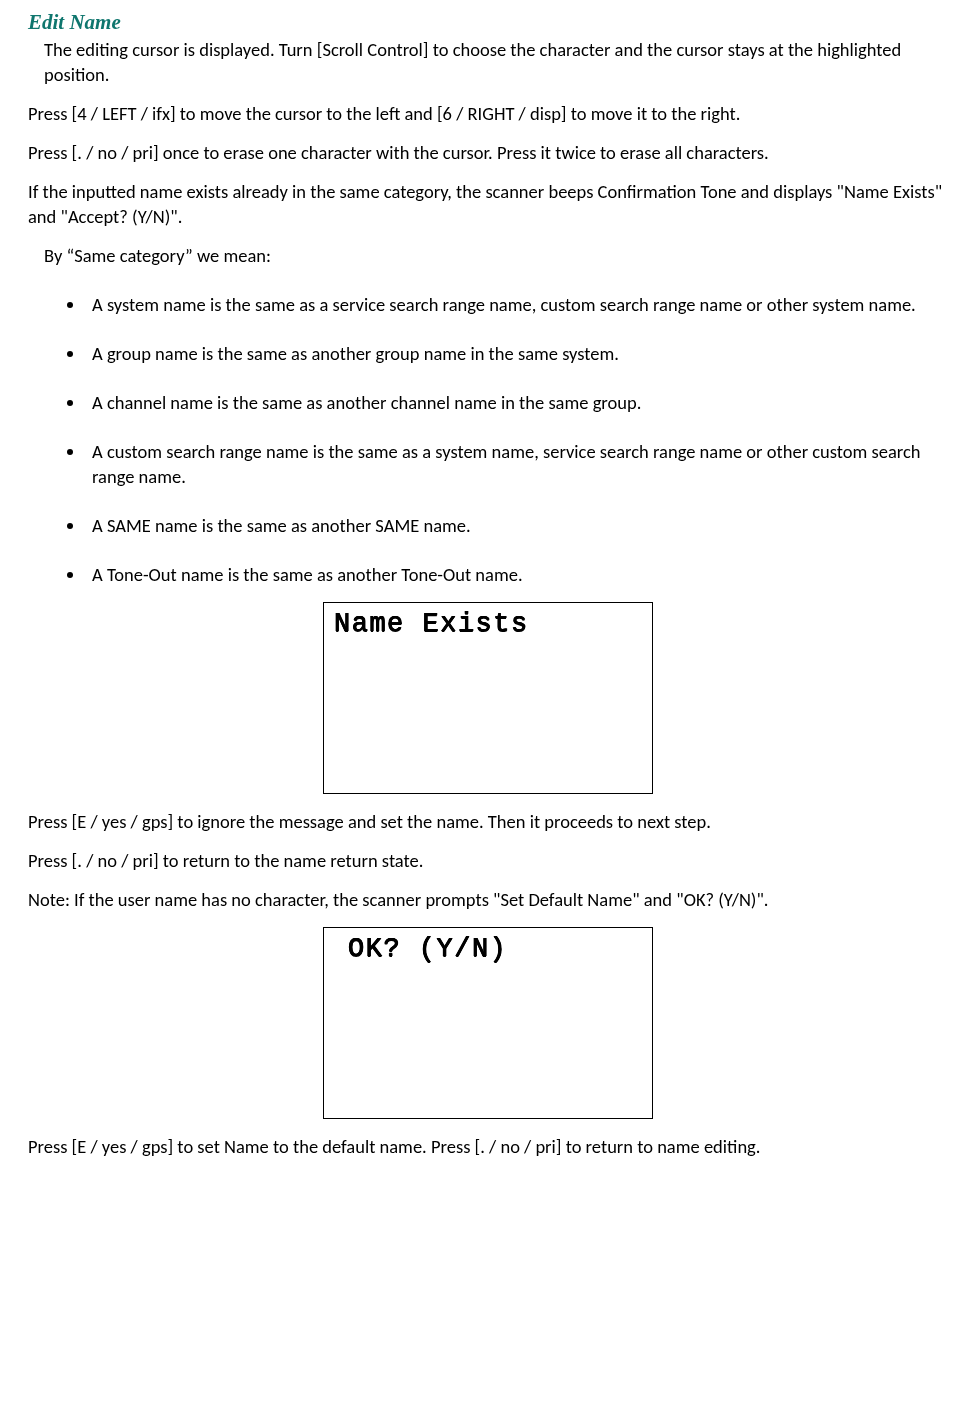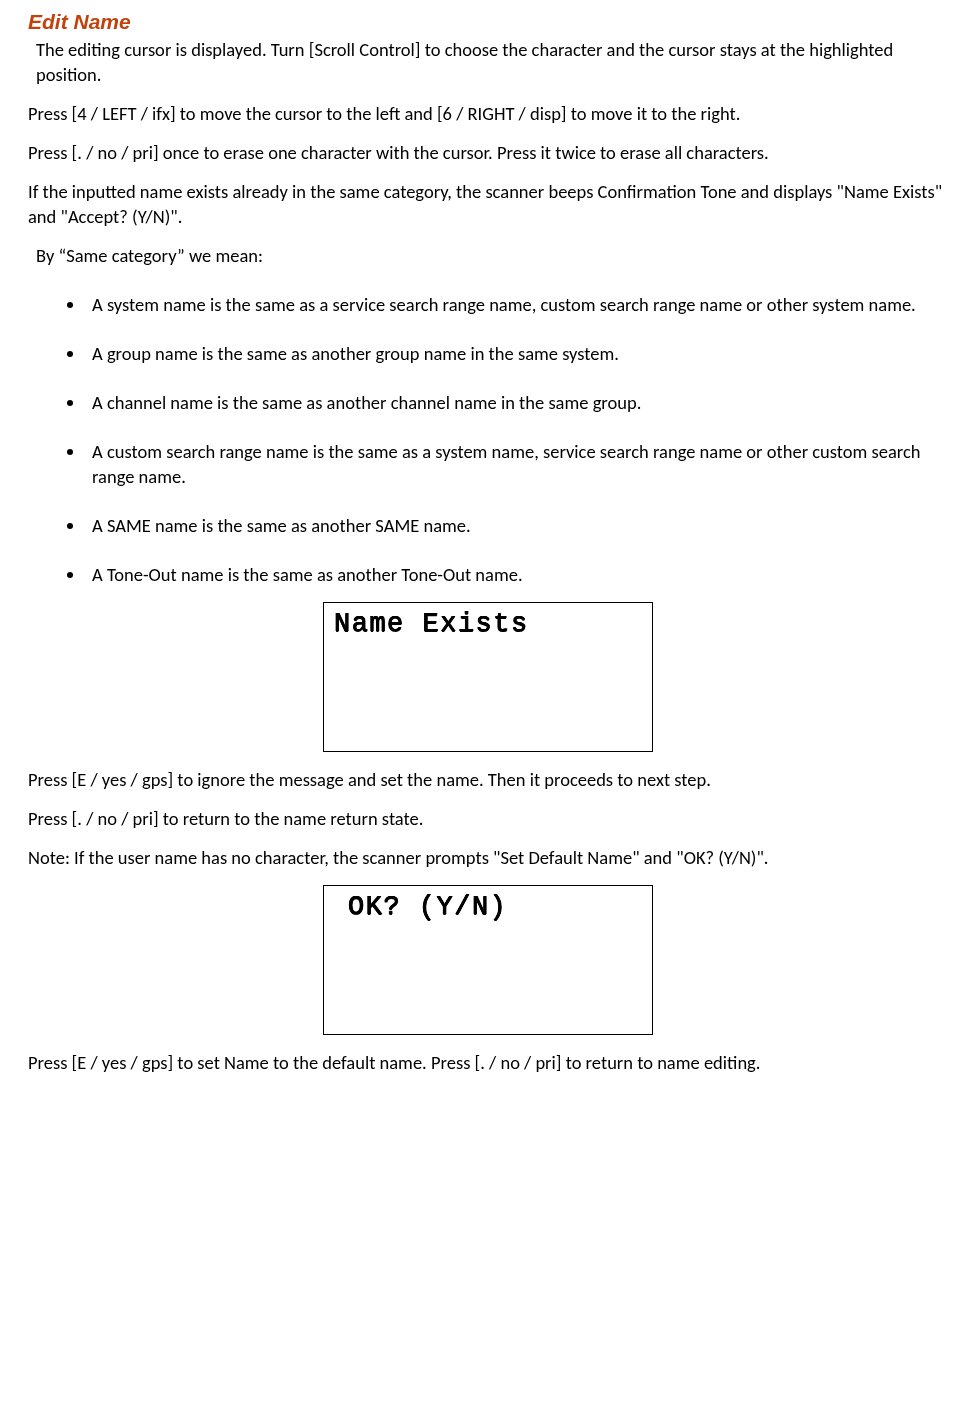--- a/index.html
+++ b/index.html
@@ -5,47 +5,47 @@
   body {
     font-family: Calibri, Arial, sans-serif;
     font-size: 18.5px;
     line-height: 1.35;
     margin: 0;
     padding: 0 15px 0 28px;
     width: 920px;
     color: #000;
   }
   .section-title {
-    font-family: Liberation Sans, sans-serif;
+    font-family: Liberation Serif, serif;
     font-style: italic;
     font-weight: bold;
-    color: #c2410c;
+    color: #0f766e;
     font-size: 21px;
     margin: 8px 0 2px 0;
   }
   p {
     margin: 0 1px 14px 0;
   }
   .tight {
-    margin: 0 0 2px 8px;
+    margin: 0 0 2px 16px;
   }
   ul {
     margin: 0 0 14px 0;
     padding-left: 58px;
     list-style: disc;
   }
   li {
     padding-left: 6px;
     margin-bottom: 1px;
     margin-top: 24px;
   }
   .lcd-box {
     border: 1px solid #000;
     width: 330px;
-    height: 150px;
+    height: 192px;
     margin: 6px auto 16px auto;
     padding: 6px 10px;
     box-sizing: border-box;
   }
   .lcd-line {
     font-family: "Courier New", monospace;
     font-size: 27px;
     line-height: 1.12;
     letter-spacing: 1.5px;
     white-space: pre;

